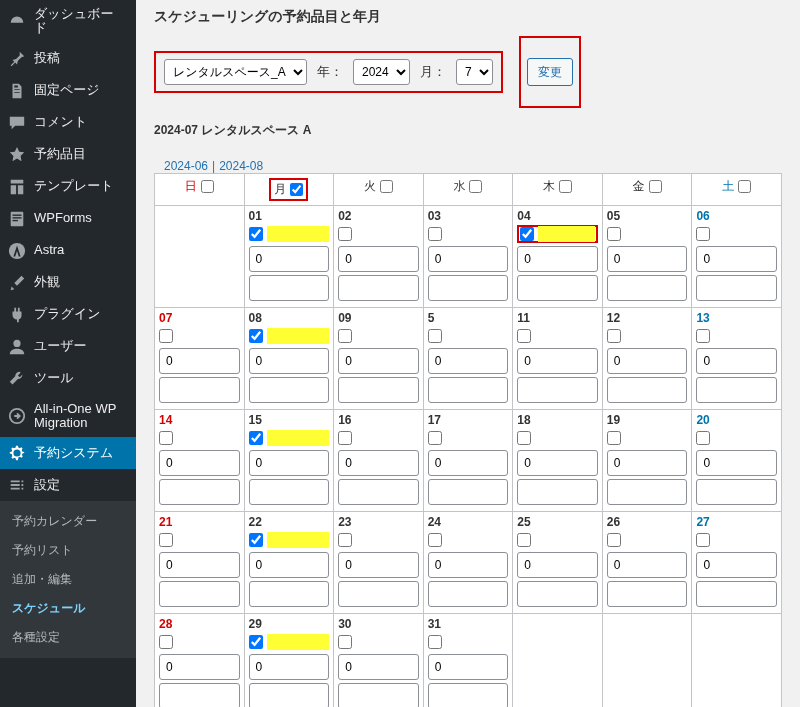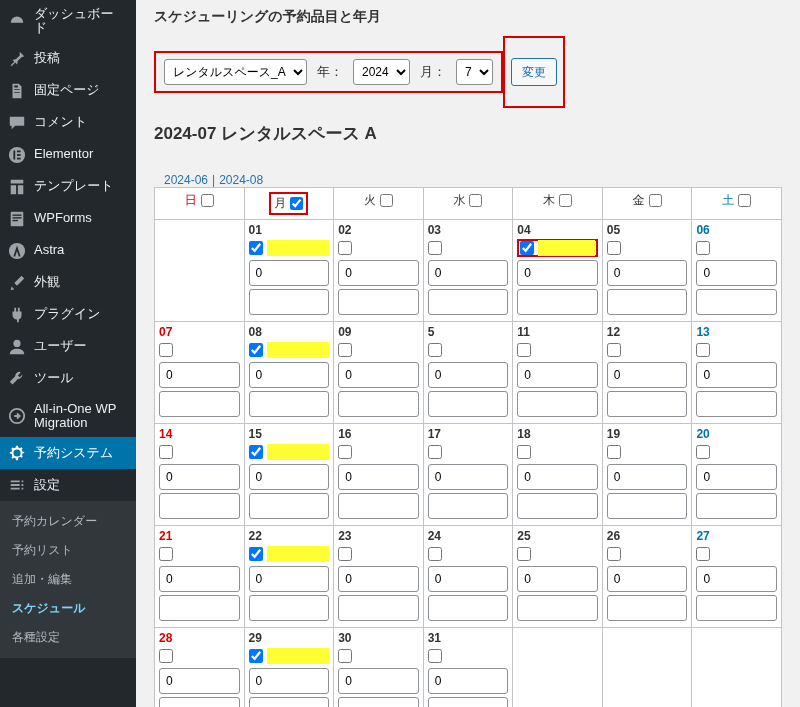--- a/index.html
+++ b/index.html
@@ -73,21 +73,21 @@
   .sidebar-item span.lbl { line-height: 1.1; }
 
   
   .main {
     flex: 1;
     padding: 8px 18px 20px 18px;
     overflow: auto;
   }
   h1.page-title { font-size: 22px; font-weight: 400; color: #1d2327; margin: 4px 0 12px; }
   h2.section-title { font-size: 14px; font-weight: bold; margin-bottom: 10px; }
-  .selector-bar { display: flex; align-items: center; margin-bottom: 14px;}
+  .selector-bar { display: flex; align-items: center; gap: 16px; margin-bottom: 14px;}
   .selector-group {
     display: flex;
     align-items: center;
     gap: 10px;
     padding: 6px 8px;
   }
   .red-box { border: 2px solid #d60000; }
   select, input[type=text], input[type=number] {
     border: 1px solid #8c8f94;
     border-radius: 3px;
@@ -100,21 +100,21 @@
   button.change-btn {
     background:#f6f7f7;
     border:1px solid #2271b1;
     color:#2271b1;
     border-radius:3px;
     padding:3px 10px;
     font-size:12px;
     cursor:pointer;
     height:28px;
   }
-  h3.calendar-title { font-size: 17px; font-weight: bold; margin: 4px 0 28px; }
+  h3.calendar-title { font-size: 12px; font-weight: bold; margin: 4px 0 20px; }
   .nav-links { font-size: 12px; margin-bottom: 0; display:flex; gap:4px; padding-left: 10px;}
   .nav-links span { color:#2271b1; cursor:pointer; }
   .nav-links .sep { color:#666; }
 
   
   table.cal { width: 100%; border-collapse: collapse; table-layout: fixed; }
   table.cal th, table.cal td {
     border: 1px solid #c3c4c7;
     padding: 3px 4px;
     font-size: 12px;
@@ -173,28 +173,24 @@
       <span class="icon">
         <svg viewBox="0 0 20 20">
           <path d="M2 3h16v10H8l-4 4v-4H2V3z"></path>
         </svg>
       </span>
       <span class="lbl">コメント</span>
     </div>
     <div class="sidebar-item">
       <span class="icon">
         <svg viewBox="0 0 20 20">
-          <circle cx="10" cy="10" r="9"></circle>
-          <rect x="6" y="5" width="2" height="10" fill="#23282d"></rect>
-          <rect x="10" y="5" width="4" height="2" fill="#23282d"></rect>
-          <rect x="10" y="9" width="4" height="2" fill="#23282d"></rect>
-          <rect x="10" y="13" width="4" height="2" fill="#23282d"></rect>
-        </svg>
-      </span>
-      <span class="lbl">Elementor</span>
+          <path d="M10 1l2.5 5.5L18 7l-4 4 1 6-5-3-5 3 1-6L2 7l5.5-.5L10 1z"></path>
+        </svg>
+      </span>
+      <span class="lbl">予約品目</span>
     </div>
     <div class="sidebar-item">
       <span class="icon">
         <svg viewBox="0 0 20 20">
           <path d="M3 2h14v4H3V2zm0 6h6v10H3V8zm8 0h6v10h-6V8z"></path>
         </svg>
       </span>
       <span class="lbl">テンプレート</span>
     </div>
     <div class="sidebar-item">

